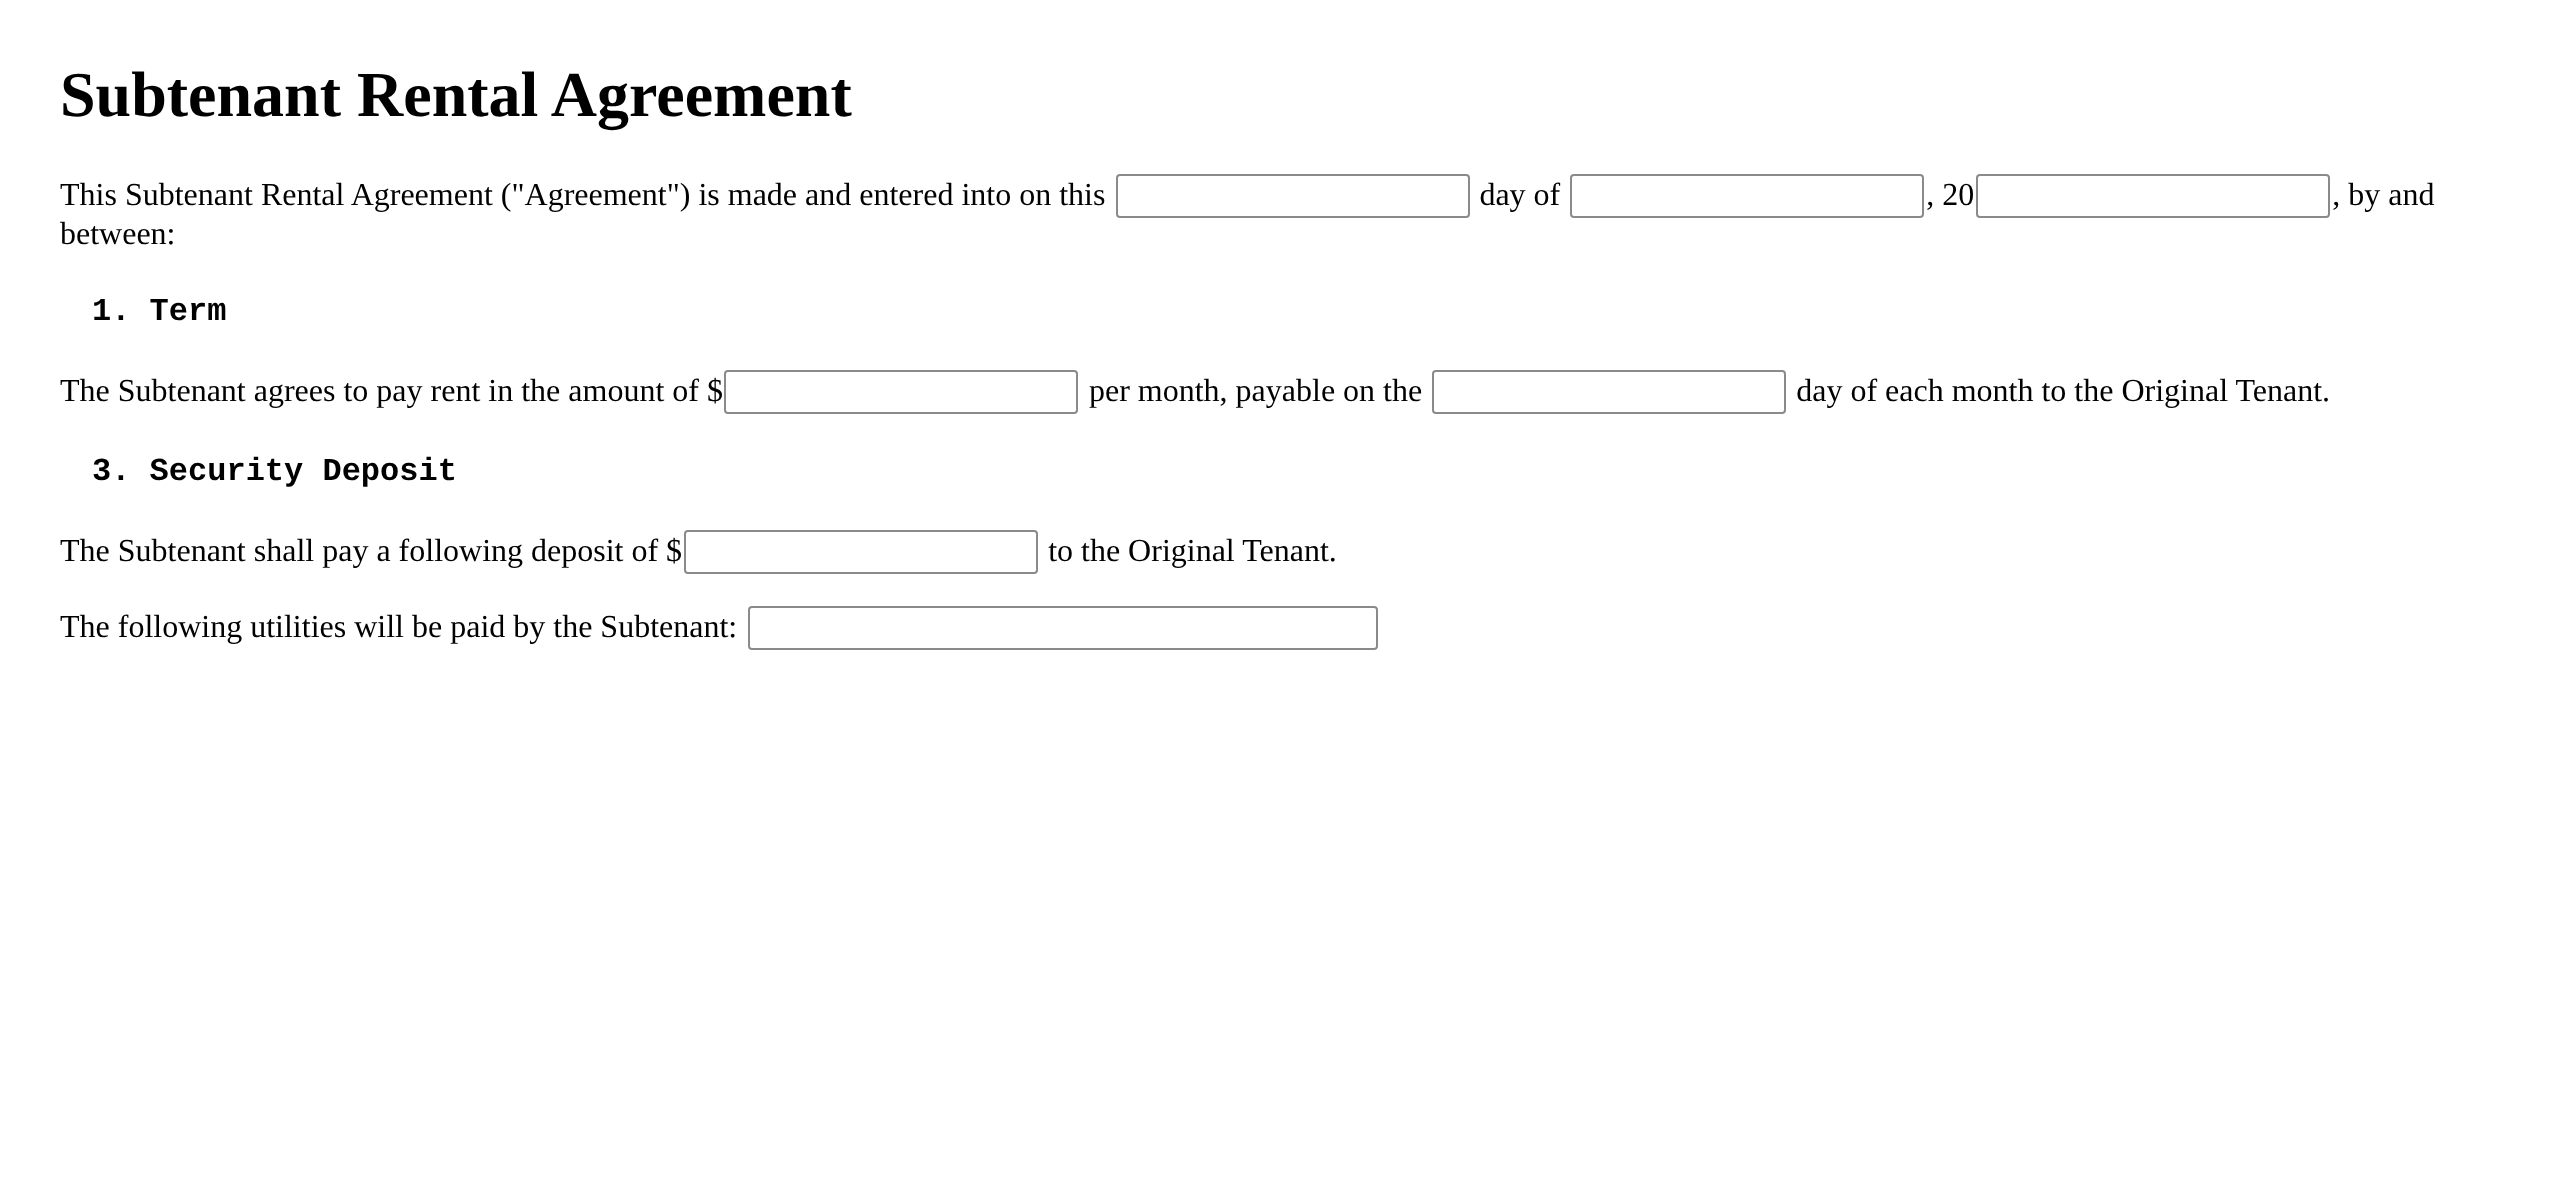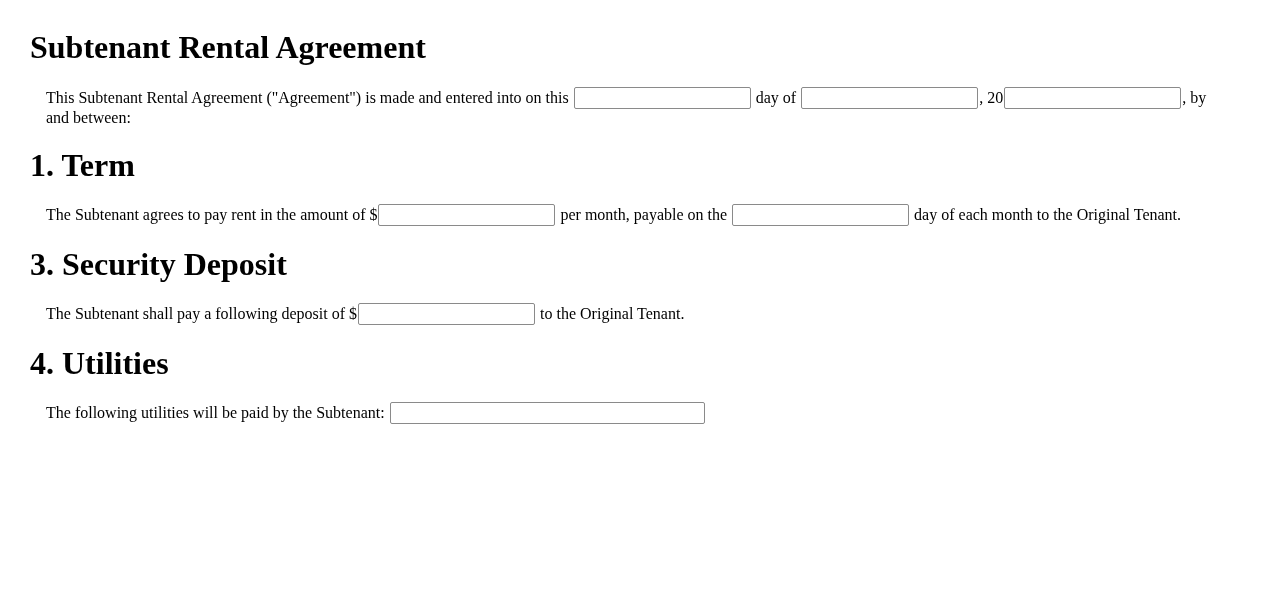--- a/index.html
+++ b/index.html
@@ -13,26 +13,27 @@
     font-family: "Liberation Serif", "DejaVu Serif", serif;
     font-size: 16px;
     line-height: normal;
   }
   h1 {
     font-size: 32px;
     font-weight: bold;
     margin: 21px 0;
   }
   h2 {
-    font-size: 32px;
+    font-size: 16px;
     font-weight: bold;
-    margin: 20px 0;
+    margin: 20px 16px;
+    font-family: Liberation Mono, monospace;
   }
   p {
-    margin: 16px 16px;
+    margin: 16px 0;
   }
   .label-bold {
     font-weight: bold;
     margin-right: 4px;
   }
   input[type="text"] {
     box-sizing: border-box;
     height: 22px;
     padding: 1px 2px;
     border: 1px solid #8a8a8a;
@@ -67,17 +68,16 @@
   <section>
     <p><span>The Subtenant agrees to pay rent in the amount of $</span><input type="text" class="input-sm" value="" style=""><span> per month, payable on the </span><input type="text" class="input-sm" value="" style=""><span> day of each month to the Original Tenant.</span></p>
   </section>
 
   <section>
     <h2>3. Security Deposit</h2>
     <p><span>The Subtenant shall pay a following deposit of $</span><input type="text" class="input-sm" value="" style=""><span> to the Original Tenant.</span></p>
   </section>
 
   <section>
-    <h2>4. Utilities</h2>
     <p><span>The following utilities will be paid by the Subtenant: </span><input type="text" class="input-md" value="" style=""></p>
   </section>
 
 </main>
 
 </body></html>

